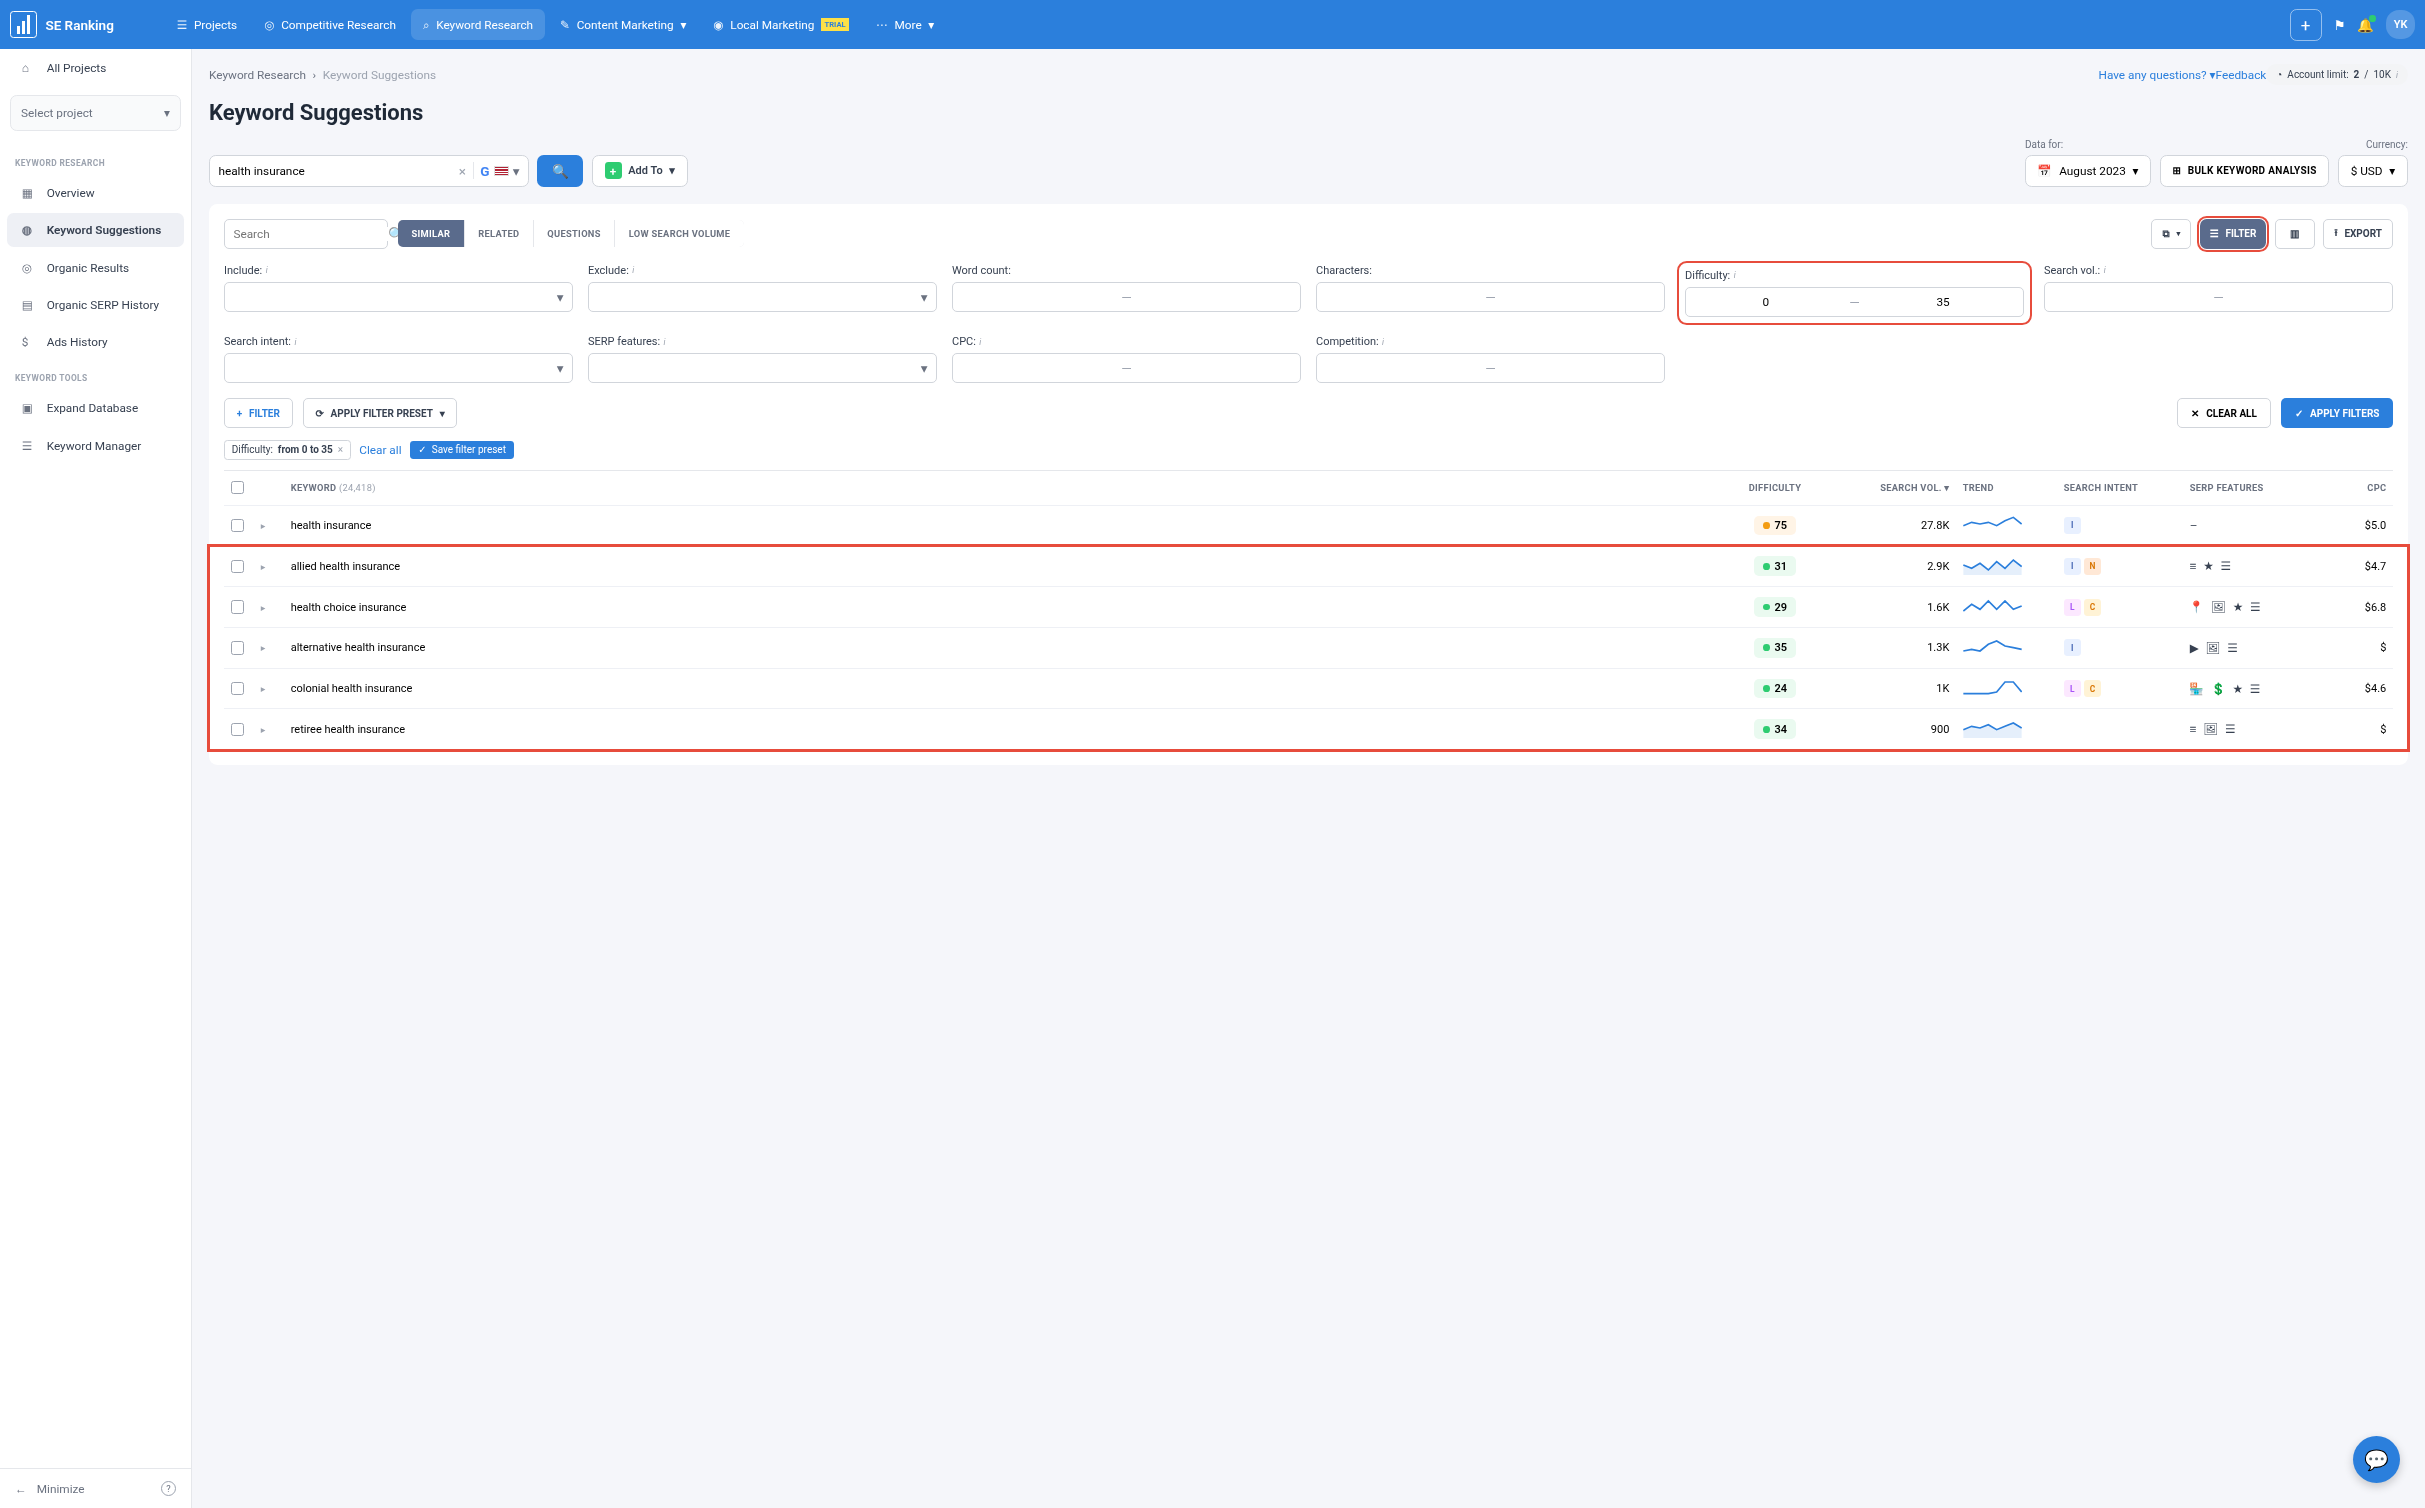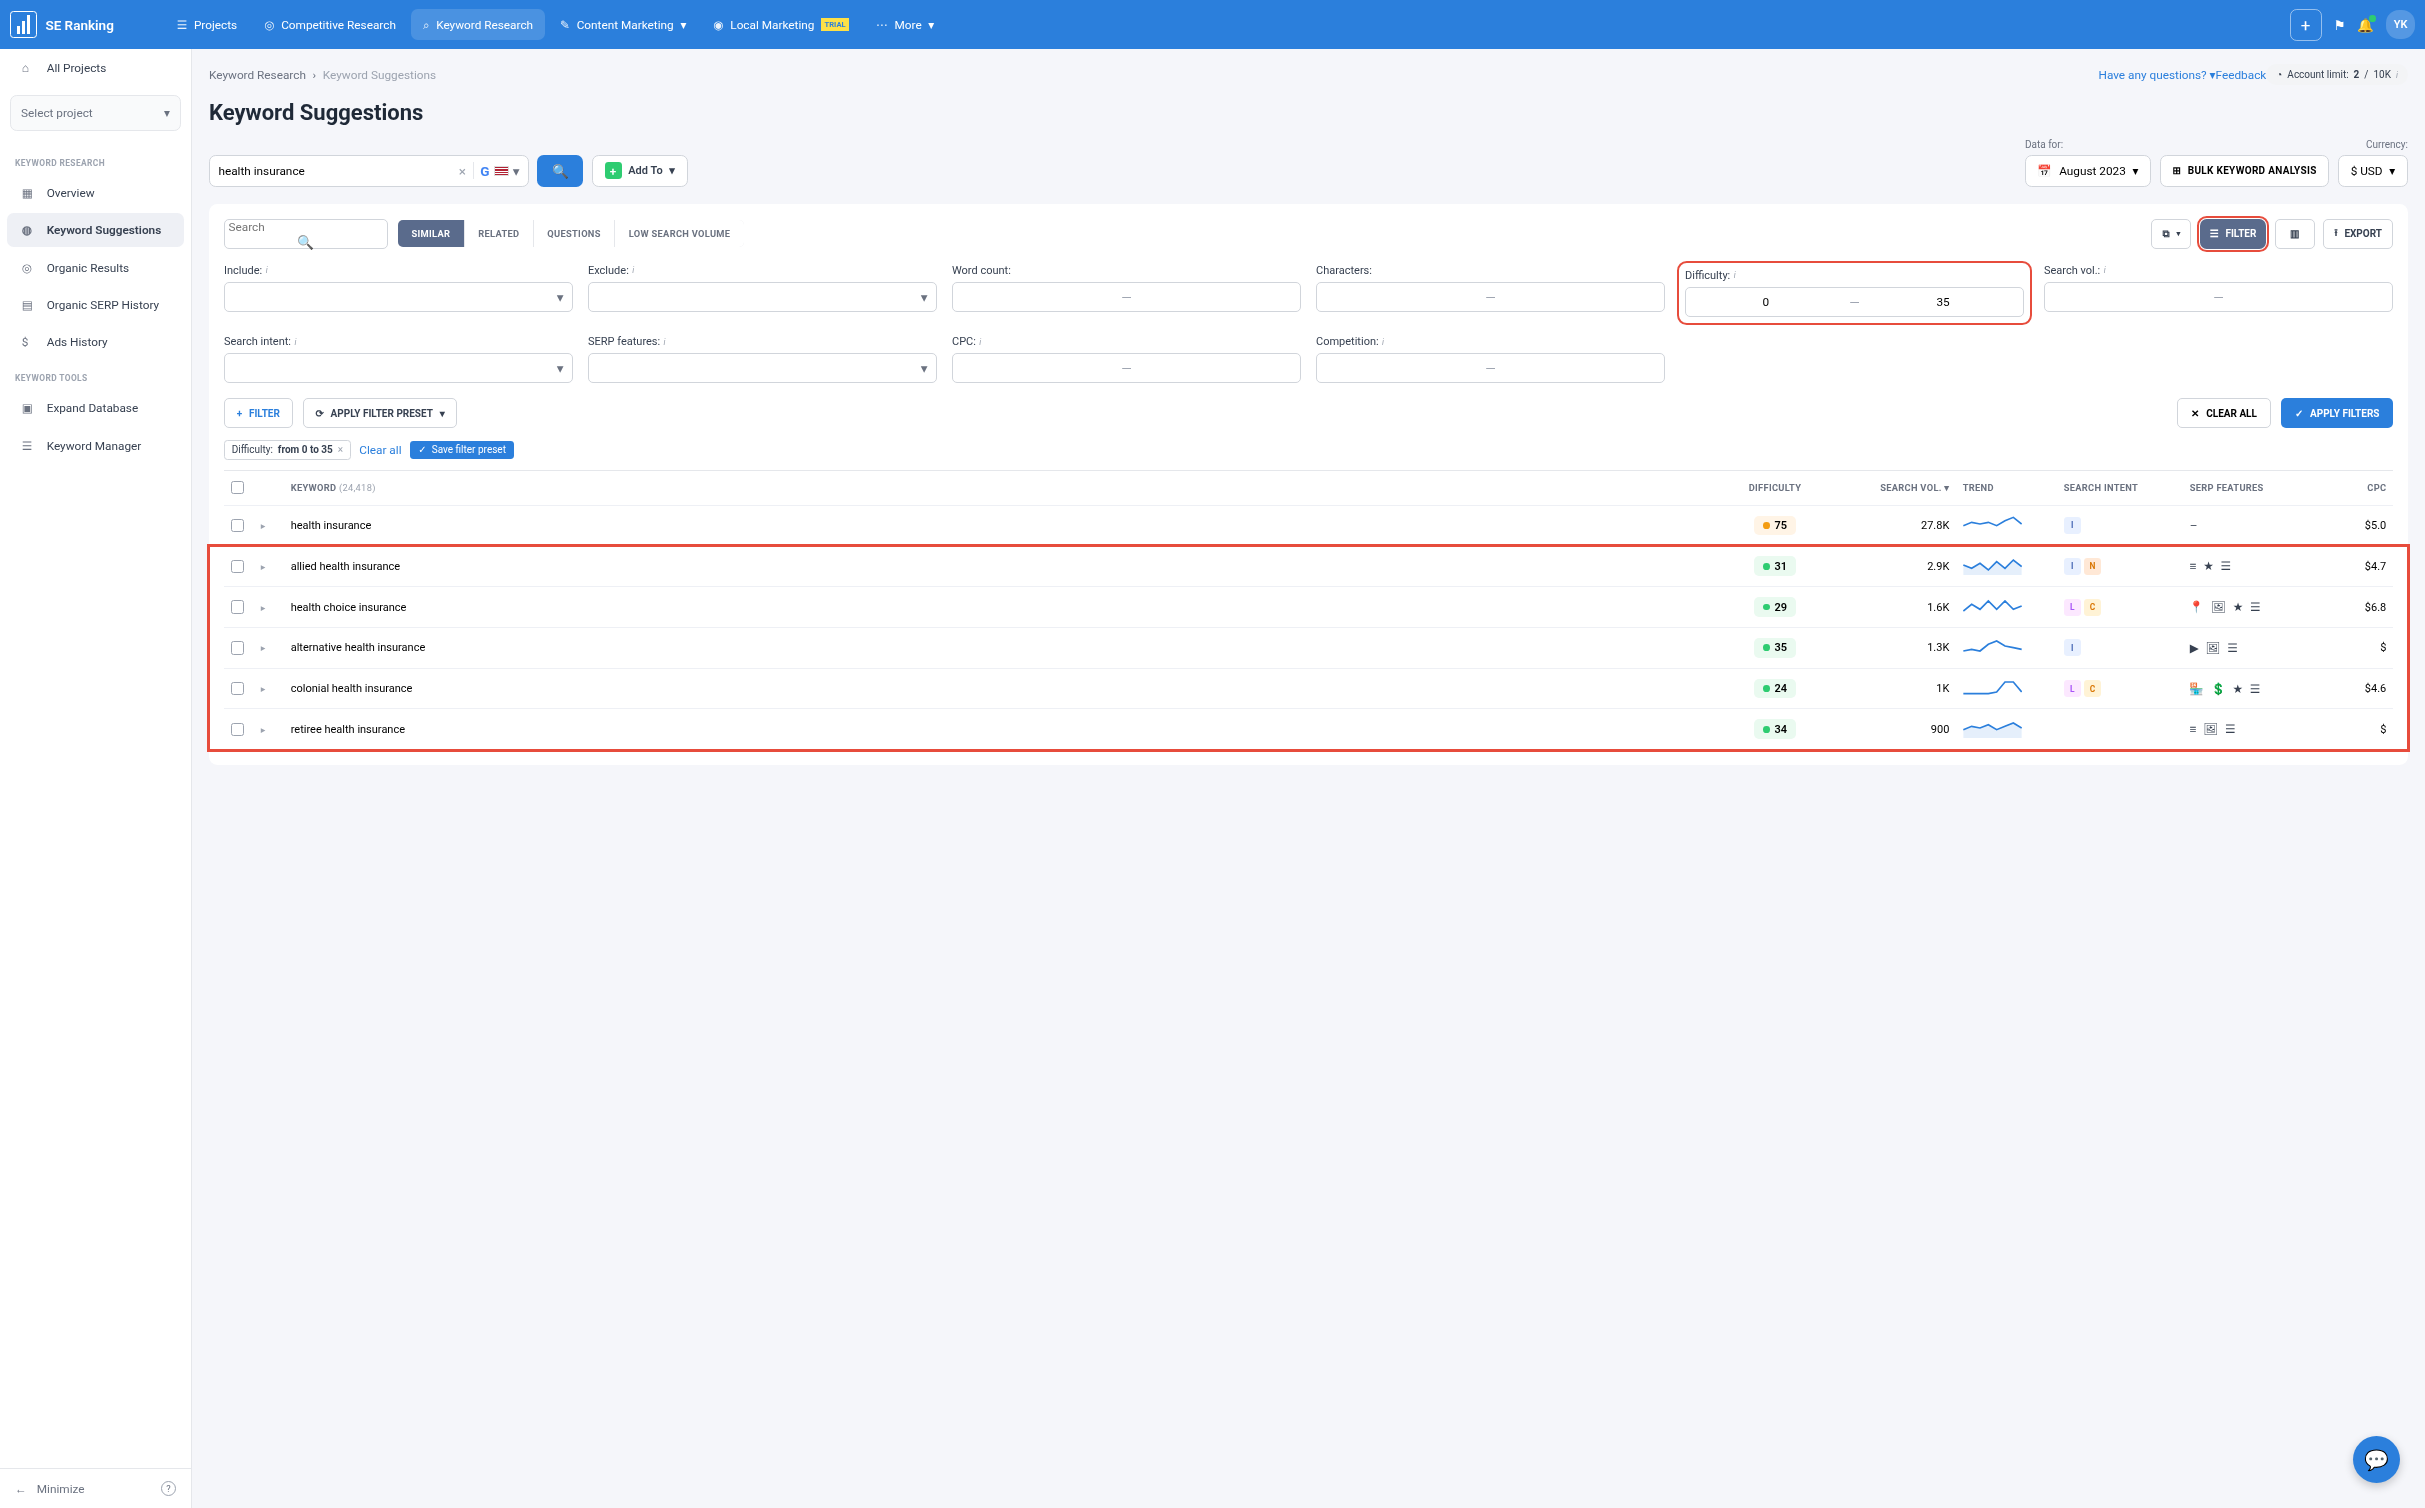--- a/index.html
+++ b/index.html
@@ -50,21 +50,21 @@
 .addto-btn .plus-ico { width: 17px; height: 17px; background: #2ecc71; border-radius: 3.4px; color: #fff; display: flex; align-items: center; justify-content: center; font-size: 11.8px; }
 .ctrl-group { display: flex; flex-direction: column; gap: 5px; }
 .ctrl-label { font-size: 10px; color: #6b7280; }
 .date-btn, .bulk-btn, .currency-btn { height: 32px; border: 0.8px solid #d1d5db; border-radius: 6.7px; background: #fff; padding: 0 11.8px; display: flex; align-items: center; gap: 6.7px; font-size: 11.8px; cursor: pointer; }
 .bulk-btn { font-size: 10px; font-weight: 700; letter-spacing: 0.3px; }
 .spacer { flex: 1; }
 
 
 .card { background: #fff; border-radius: 8.4px; padding: 15px; }
 .card-top { display: flex; align-items: center; gap: 10px; margin-bottom: 15px; }
-.search-mini { width: 164px; height: 30px; border: 0.8px solid #d1d5db; border-radius: 5px; padding: 0 8.4px; display: flex; align-items: center; flex-direction: column; }
+.search-mini { width: 164px; height: 30px; border: 0.8px solid #d1d5db; border-radius: 5px; padding: 0 8.4px; display: flex; align-items: center; }
 .search-mini input { border: none; outline: none; flex: 1; font-size: 11.8px; }
 .tabs { display: flex; border-radius: 5px; overflow: hidden; box-shadow: inset 0 0 0 0.8px #e5e7eb; }
 .tab { padding: 8.4px 13.5px; font-size: 9.3px; font-weight: 700; letter-spacing: 0.3px; cursor: pointer; background: #fff; color: #6b7280; border-right: 0.8px solid #e5e7eb; }
 .tab:last-child { border-right: none; }
 .tab.active { background: #5a6b8c; color: #fff; }
 .top-right { margin-left: auto; display: flex; gap: 8.4px; }
 .sq-btn { height: 30px; min-width: 40px; border: 0.8px solid #d1d5db; border-radius: 5px; background: #fff; display: flex; align-items: center; justify-content: center; gap: 6.7px; padding: 0 10px; cursor: pointer; font-size: 10px; font-weight: 700; color: #374151; }
 .filter-btn-hl { background: #5a6b8c; color: #fff; border: none; }
 .hl-red { outline: 2.5px solid #e74c3c; outline-offset: 1.7px; border-radius: 6.7px; }
 

